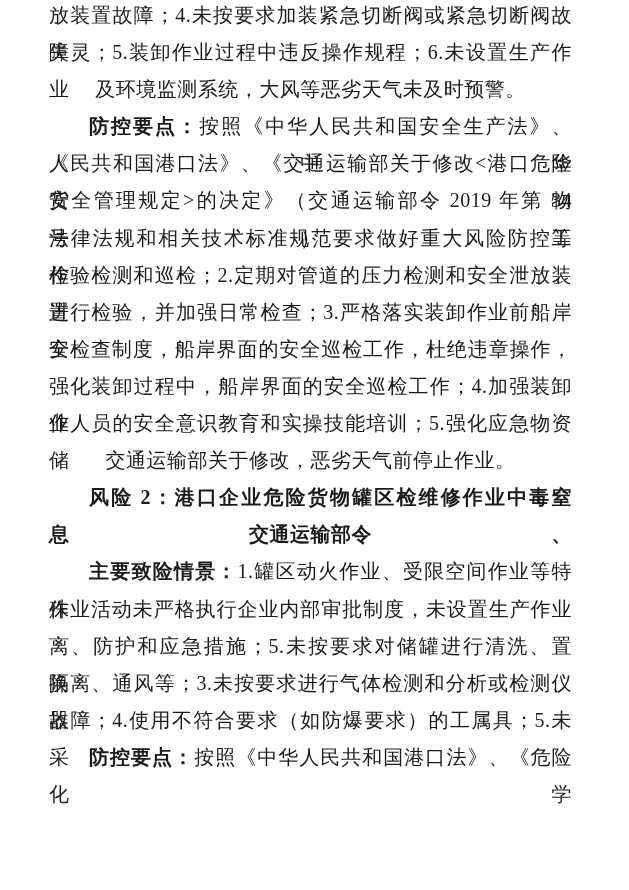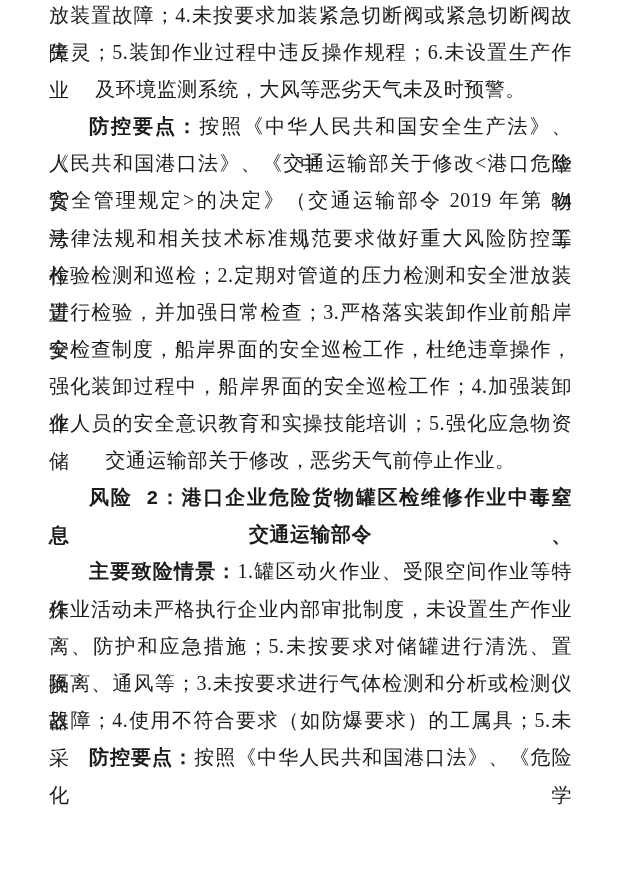--- a/index.html
+++ b/index.html
@@ -41,21 +41,20 @@
     text-align: justify;
     text-align-last: justify;
     text-justify: inter-character;
   }
   
   .ind {
     text-indent: 2em;
   }
   .b {
     font-weight: 700;
-    font-family: Liberation Mono, monospace;
   }
 </style>
 </head>
 <body>
 
 <div class="page">
   <div class="content">
 
     <div class="line j"><span class="b"></span><span>放装置故障；4.未按要求加装紧急切断阀或紧急切断阀故障</span></div>
     <div class="line j"><span class="b"></span><span>失灵；5.装卸作业过程中违反操作规程；6.未设置生产作业</span></div>

